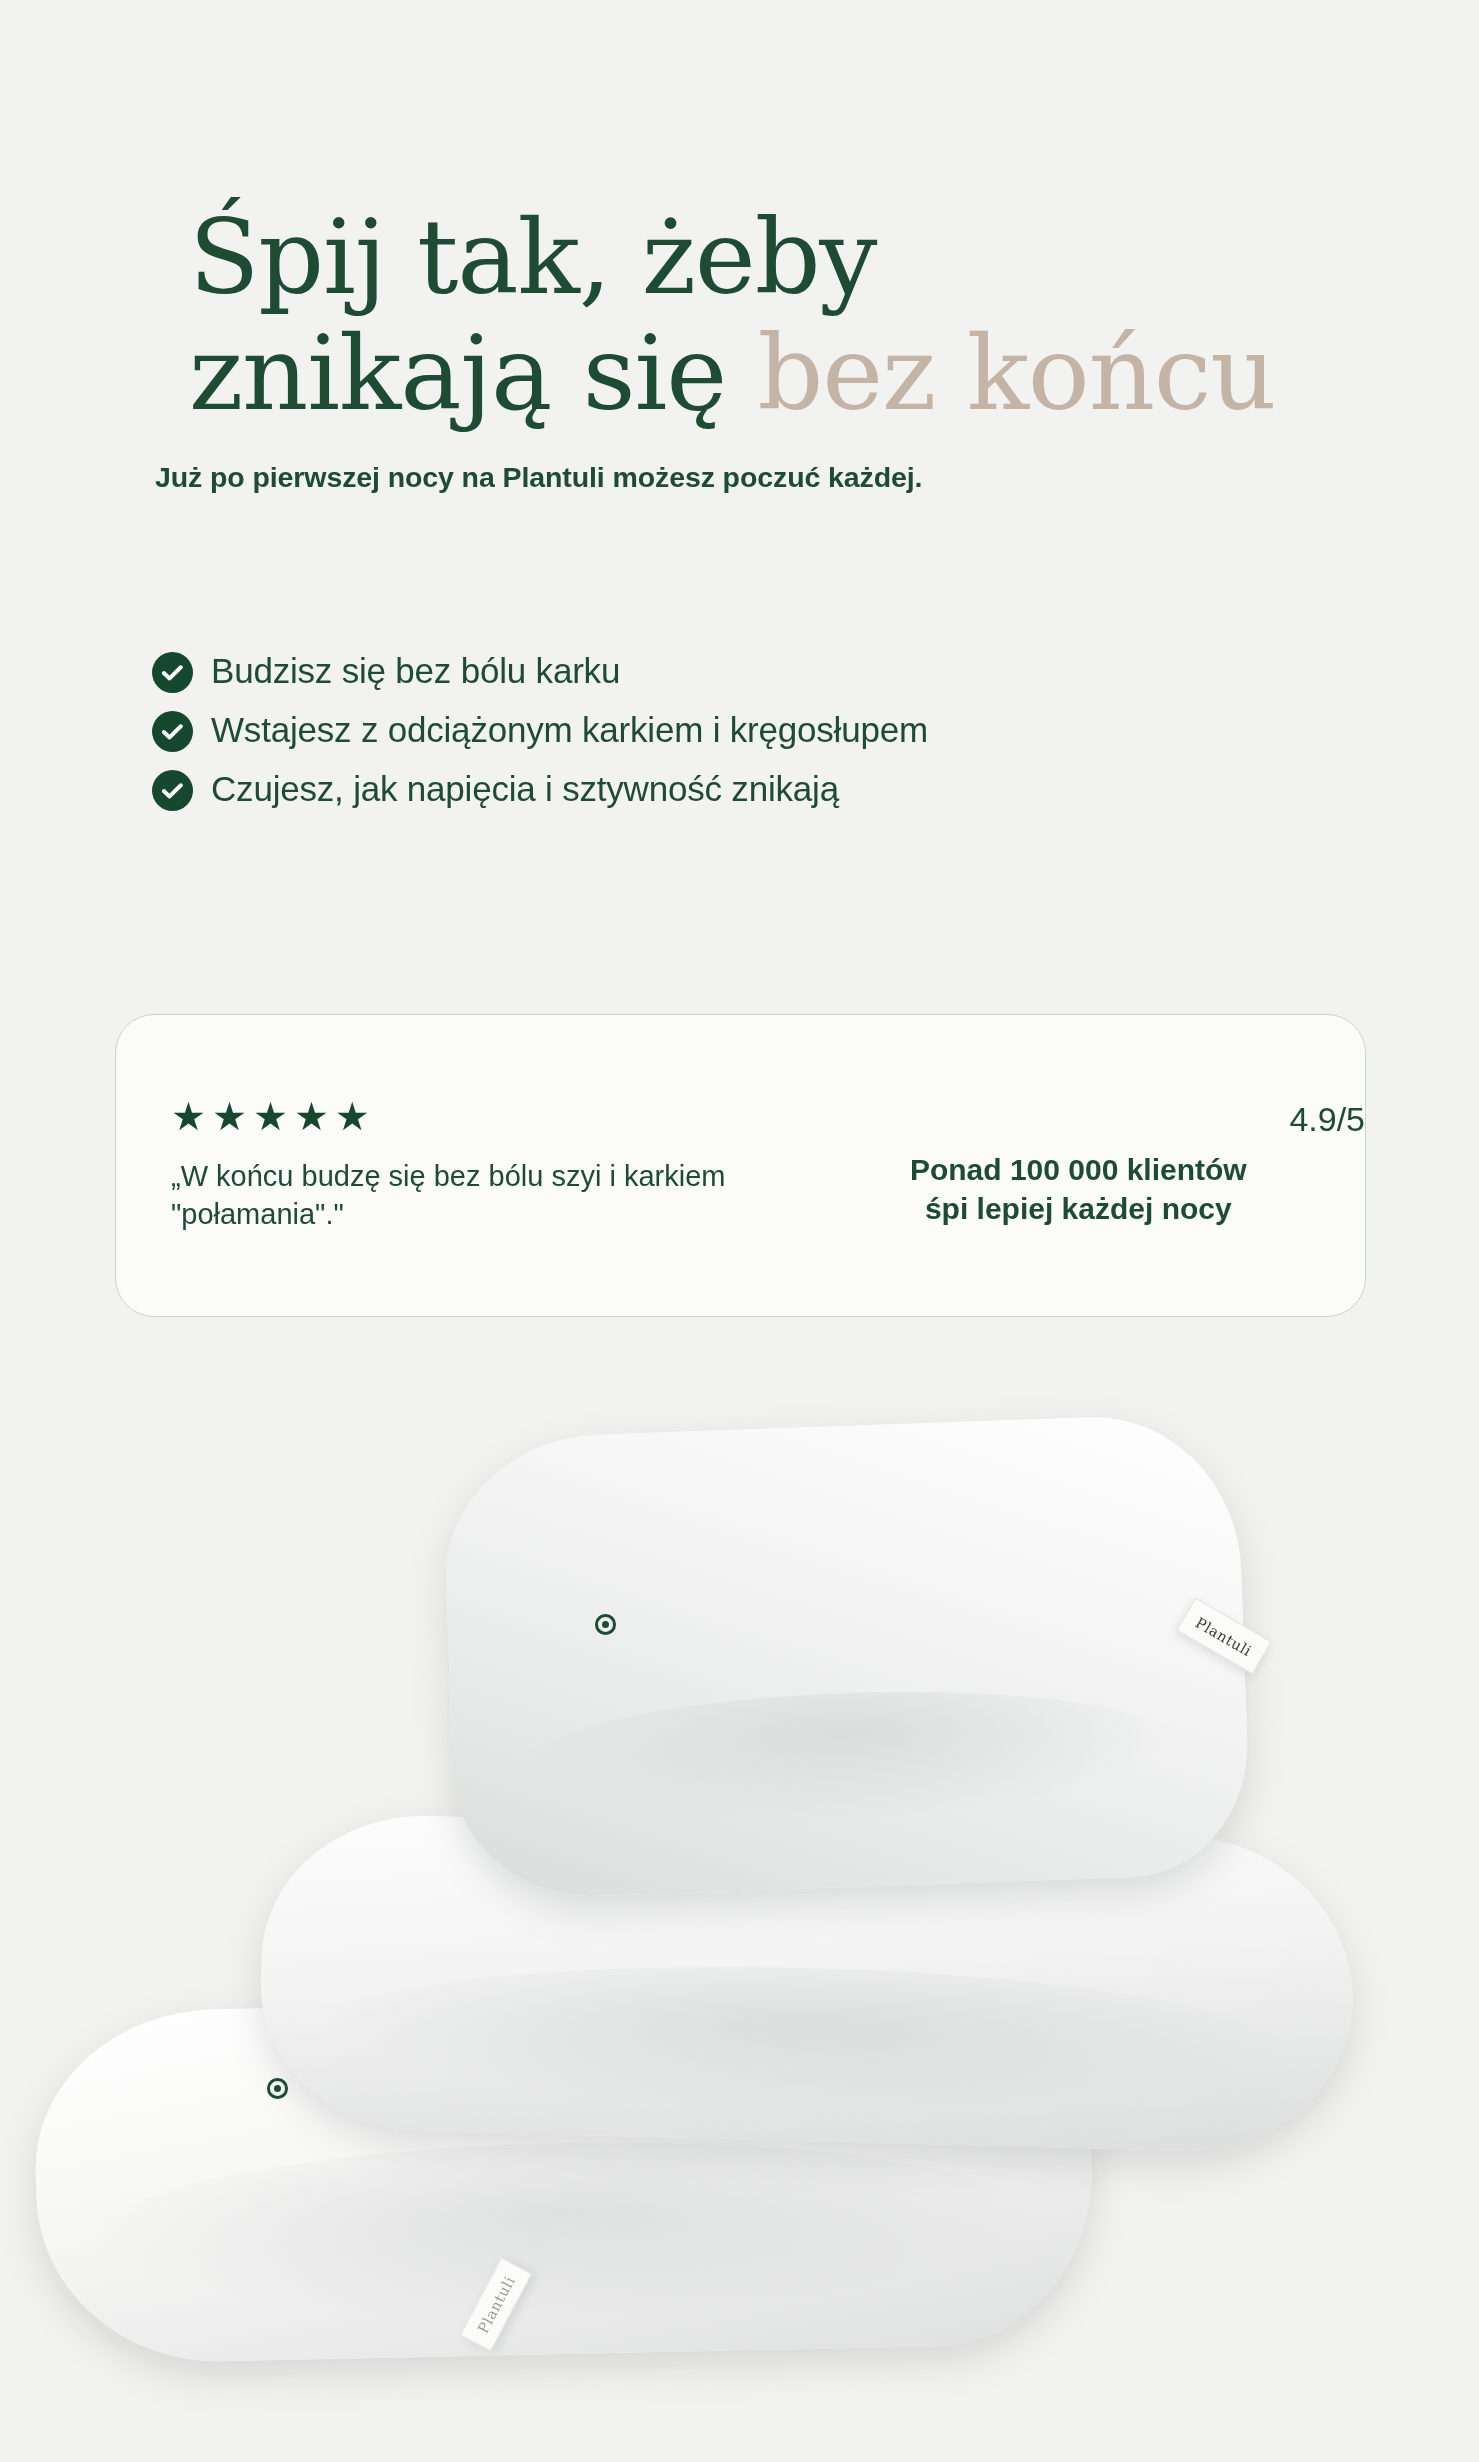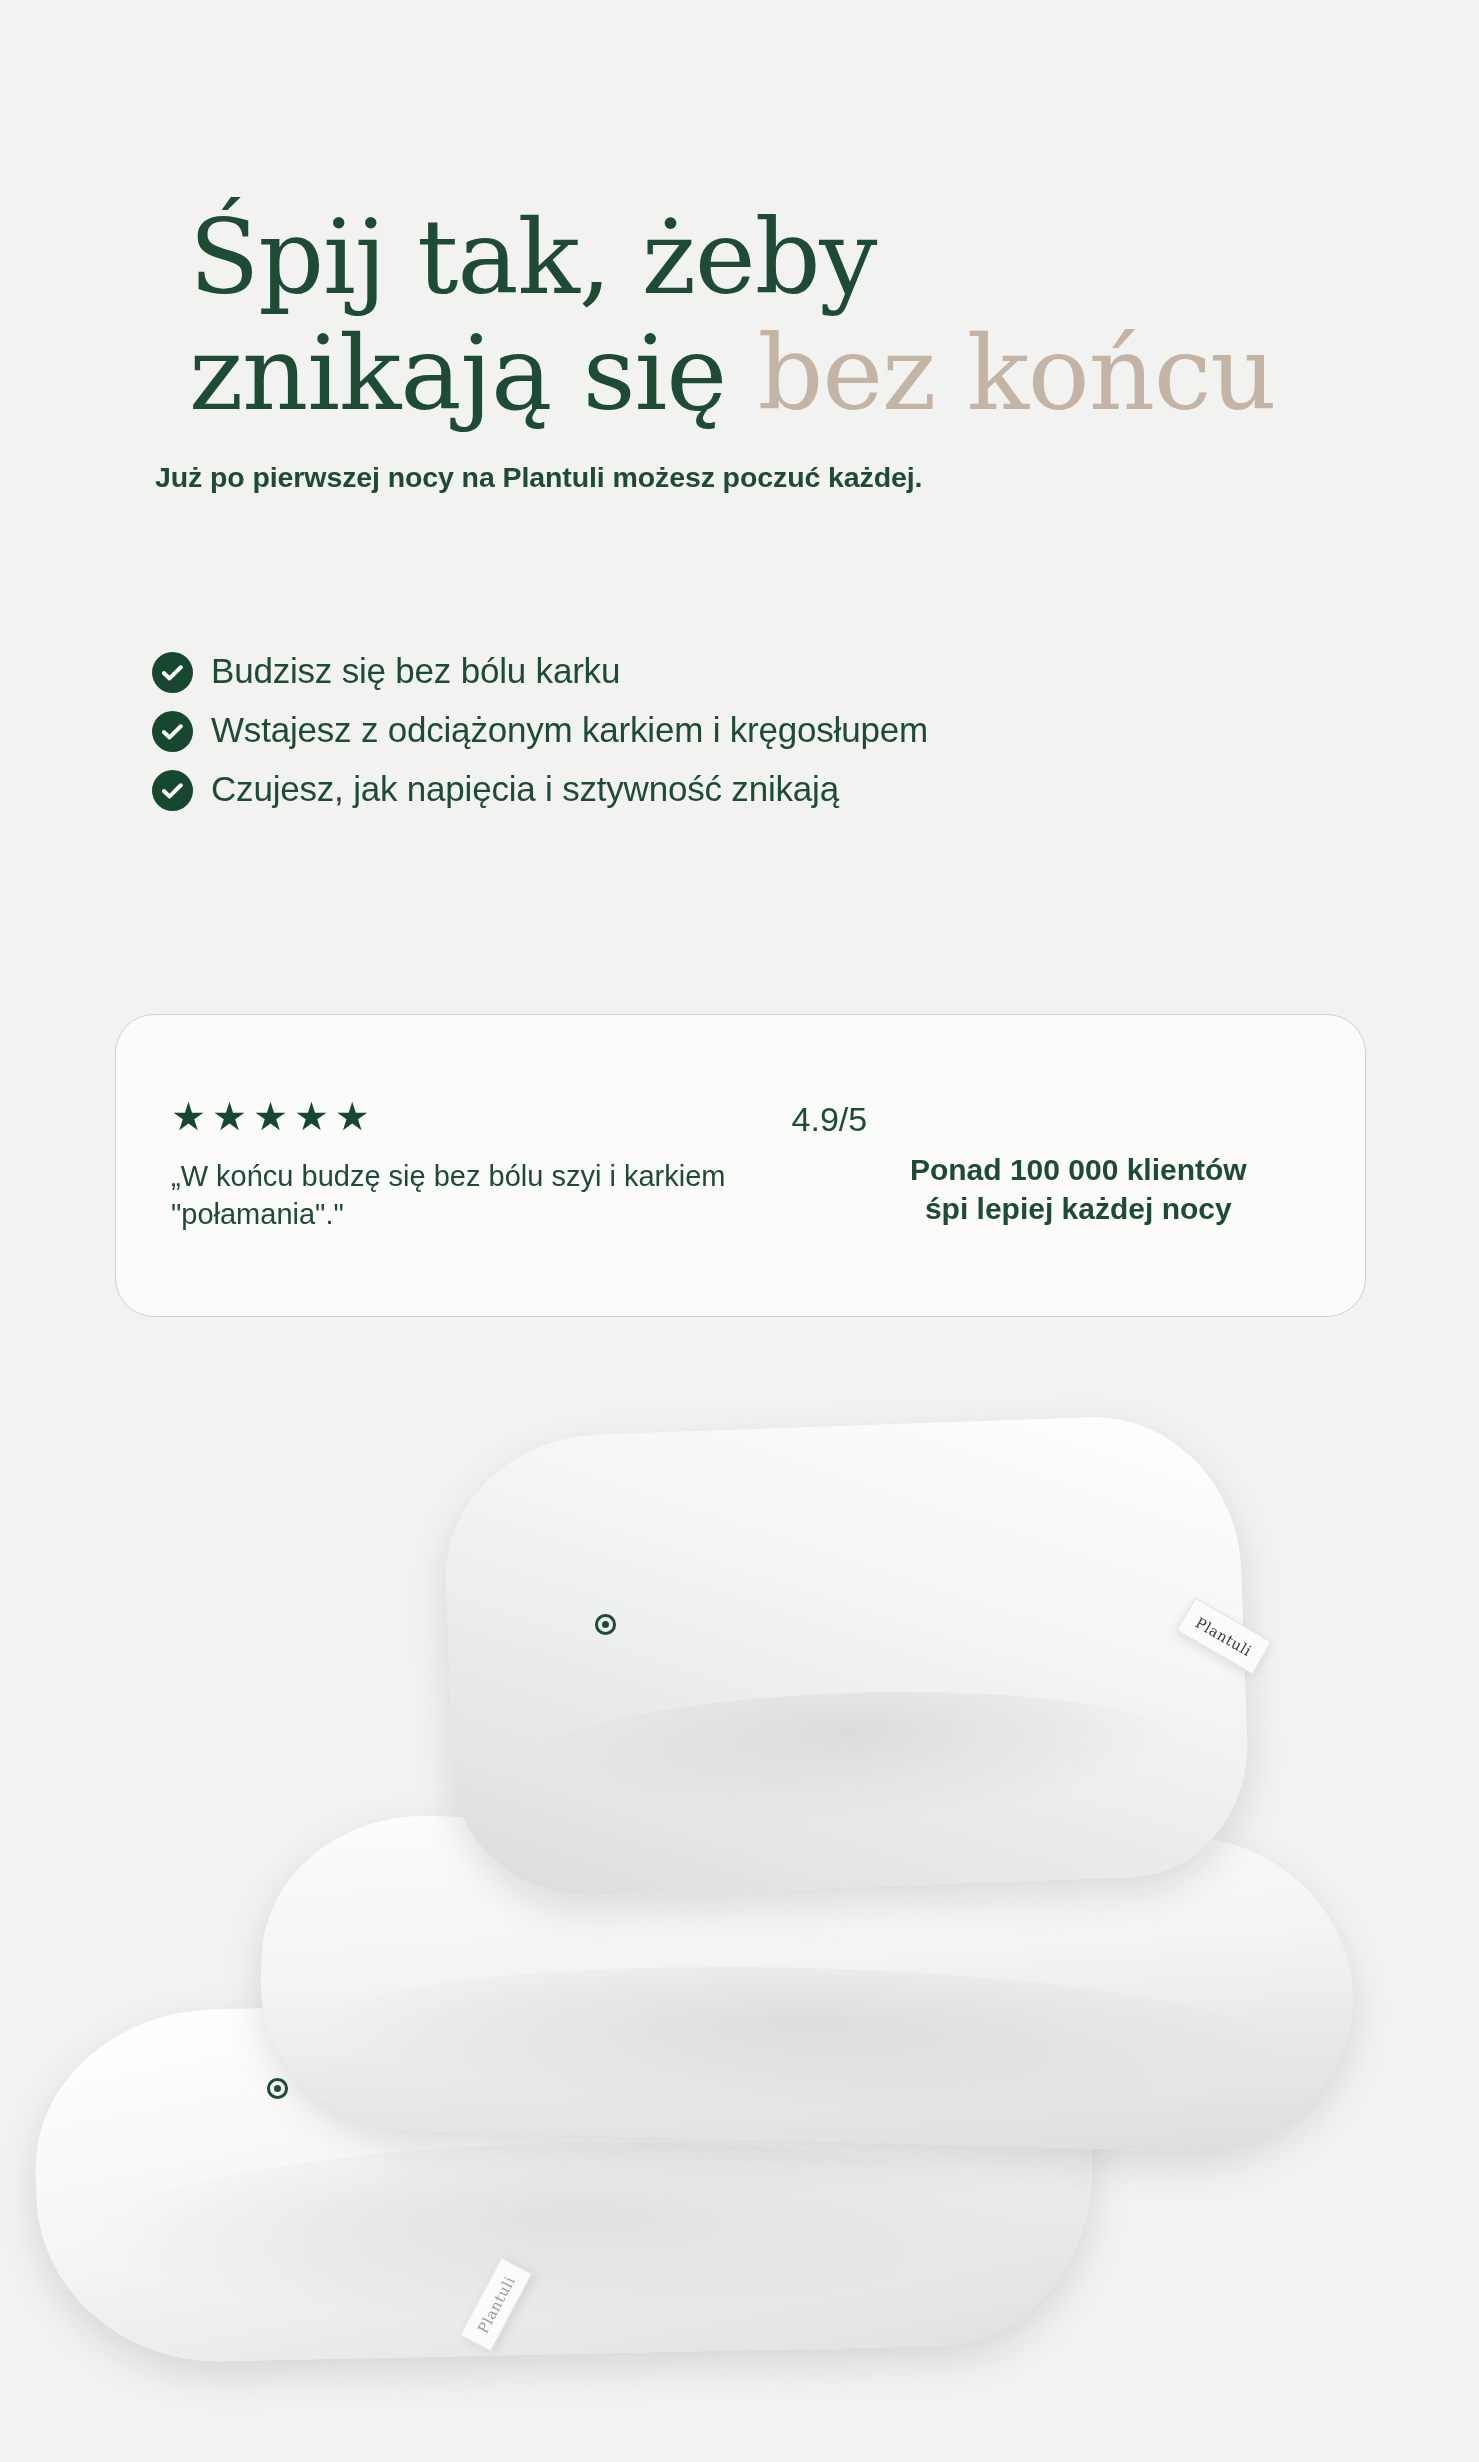--- a/index.html
+++ b/index.html
@@ -114,20 +114,21 @@
   }
   .review-right {
     flex: 1;
     padding-left: 14.6px;
   }
   .rating-score {
     font-size: 34px;
     color: #1d4b34;
     margin-bottom: 13.3px;
     line-height: 1;
+    text-align: right;
   }
   .rating-sub {
     font-size: 30px;
     font-weight: 700;
     line-height: 1.32;
     color: #1d4b34;
     text-align: center;
   }
 
   

